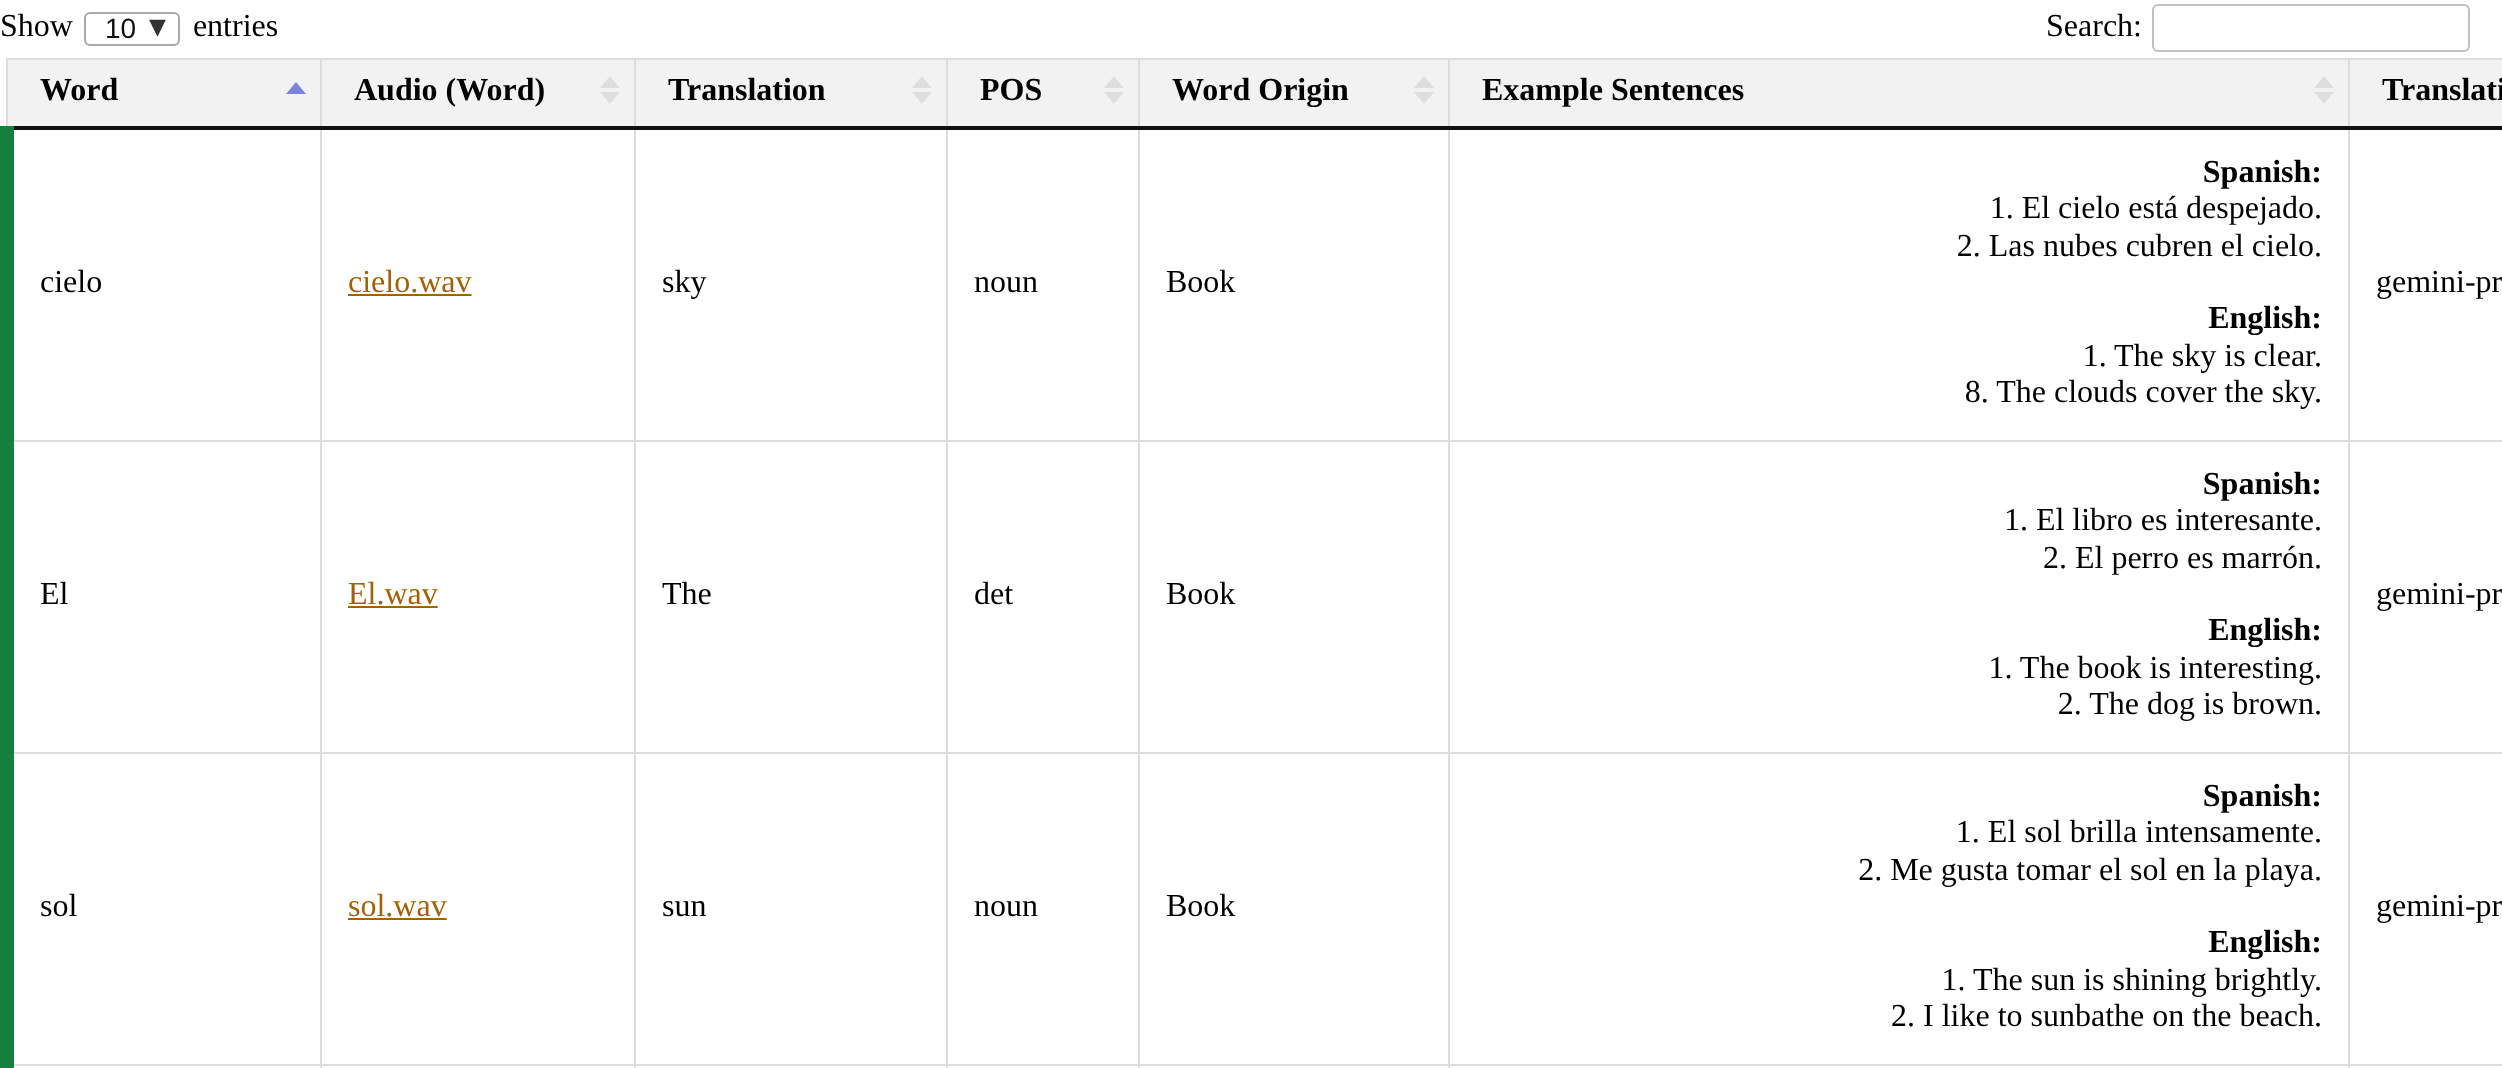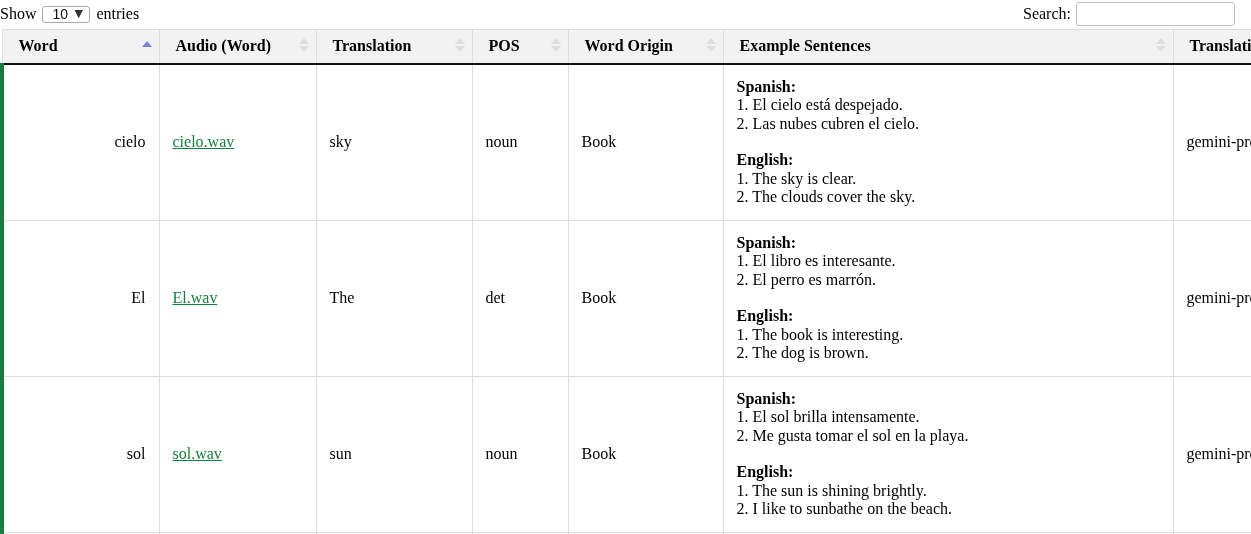--- a/index.html
+++ b/index.html
@@ -135,36 +135,36 @@
   table.dt tbody td {
     border-right: 1px solid #dddddd;
     border-bottom: 1px solid #dddddd;
     padding: 13px 13px;
     font-size: 16px;
     line-height: 18.5px;
     vertical-align: middle;
     background: #ffffff;
     color: #000;
   }
-  table.dt tbody td:first-child { border-left: 4px solid #15803d; text-align: right; }
+  table.dt tbody td:first-child { border-left: 7px solid #15803d; }
 
   td.c-word, td.c-trans, td.c-pos, td.c-origin, td.c-model { vertical-align: middle; }
   td.c-audio { vertical-align: middle; }
   td.c-sent { vertical-align: middle; padding-top: 12px; padding-bottom: 12px; }
 
   tr.row-el td.c-word,
   tr.row-el td.c-audio,
   tr.row-el td.c-trans { vertical-align: middle; }
 
   a.wav {
-    color: #15803d;
+    color: #a16207;
     text-decoration: underline;
   }
 
-  .sent-block { line-height: 18.5px; }
+  .sent-block { line-height: 18.5px; text-align: right; }
   .sent-head { font-weight: bold; }
   .sent-gap { height: 18px; }
 
   
   col.w-word    { width: 157px; }
   col.w-audio   { width: 157px; }
   col.w-trans   { width: 156px; }
   col.w-pos     { width: 96px; }
   col.w-origin  { width: 155px; }
   col.w-sent    { width: 450px; }
@@ -266,21 +266,21 @@
           <td class="c-pos">noun</td>
           <td class="c-origin">Book</td>
           <td class="c-sent">
             <div class="sent-block">
               <div class="sent-head">Spanish:</div>
               <div>1. El cielo está despejado.</div>
               <div>2. Las nubes cubren el cielo.</div>
               <div class="sent-gap"></div>
               <div class="sent-head">English:</div>
               <div>1. The sky is clear.</div>
-              <div>2. The clouds cover the sky.</div>
+              <div>8. The clouds cover the sky.</div>
             </div>
           </td>
           <td class="c-model">gemini-pro</td>
         </tr>
 
         <tr class="row-el">
           <td class="c-word">El</td>
           <td class="c-audio">
             <a class="wav" href="#">El.wav</a>
           </td>

